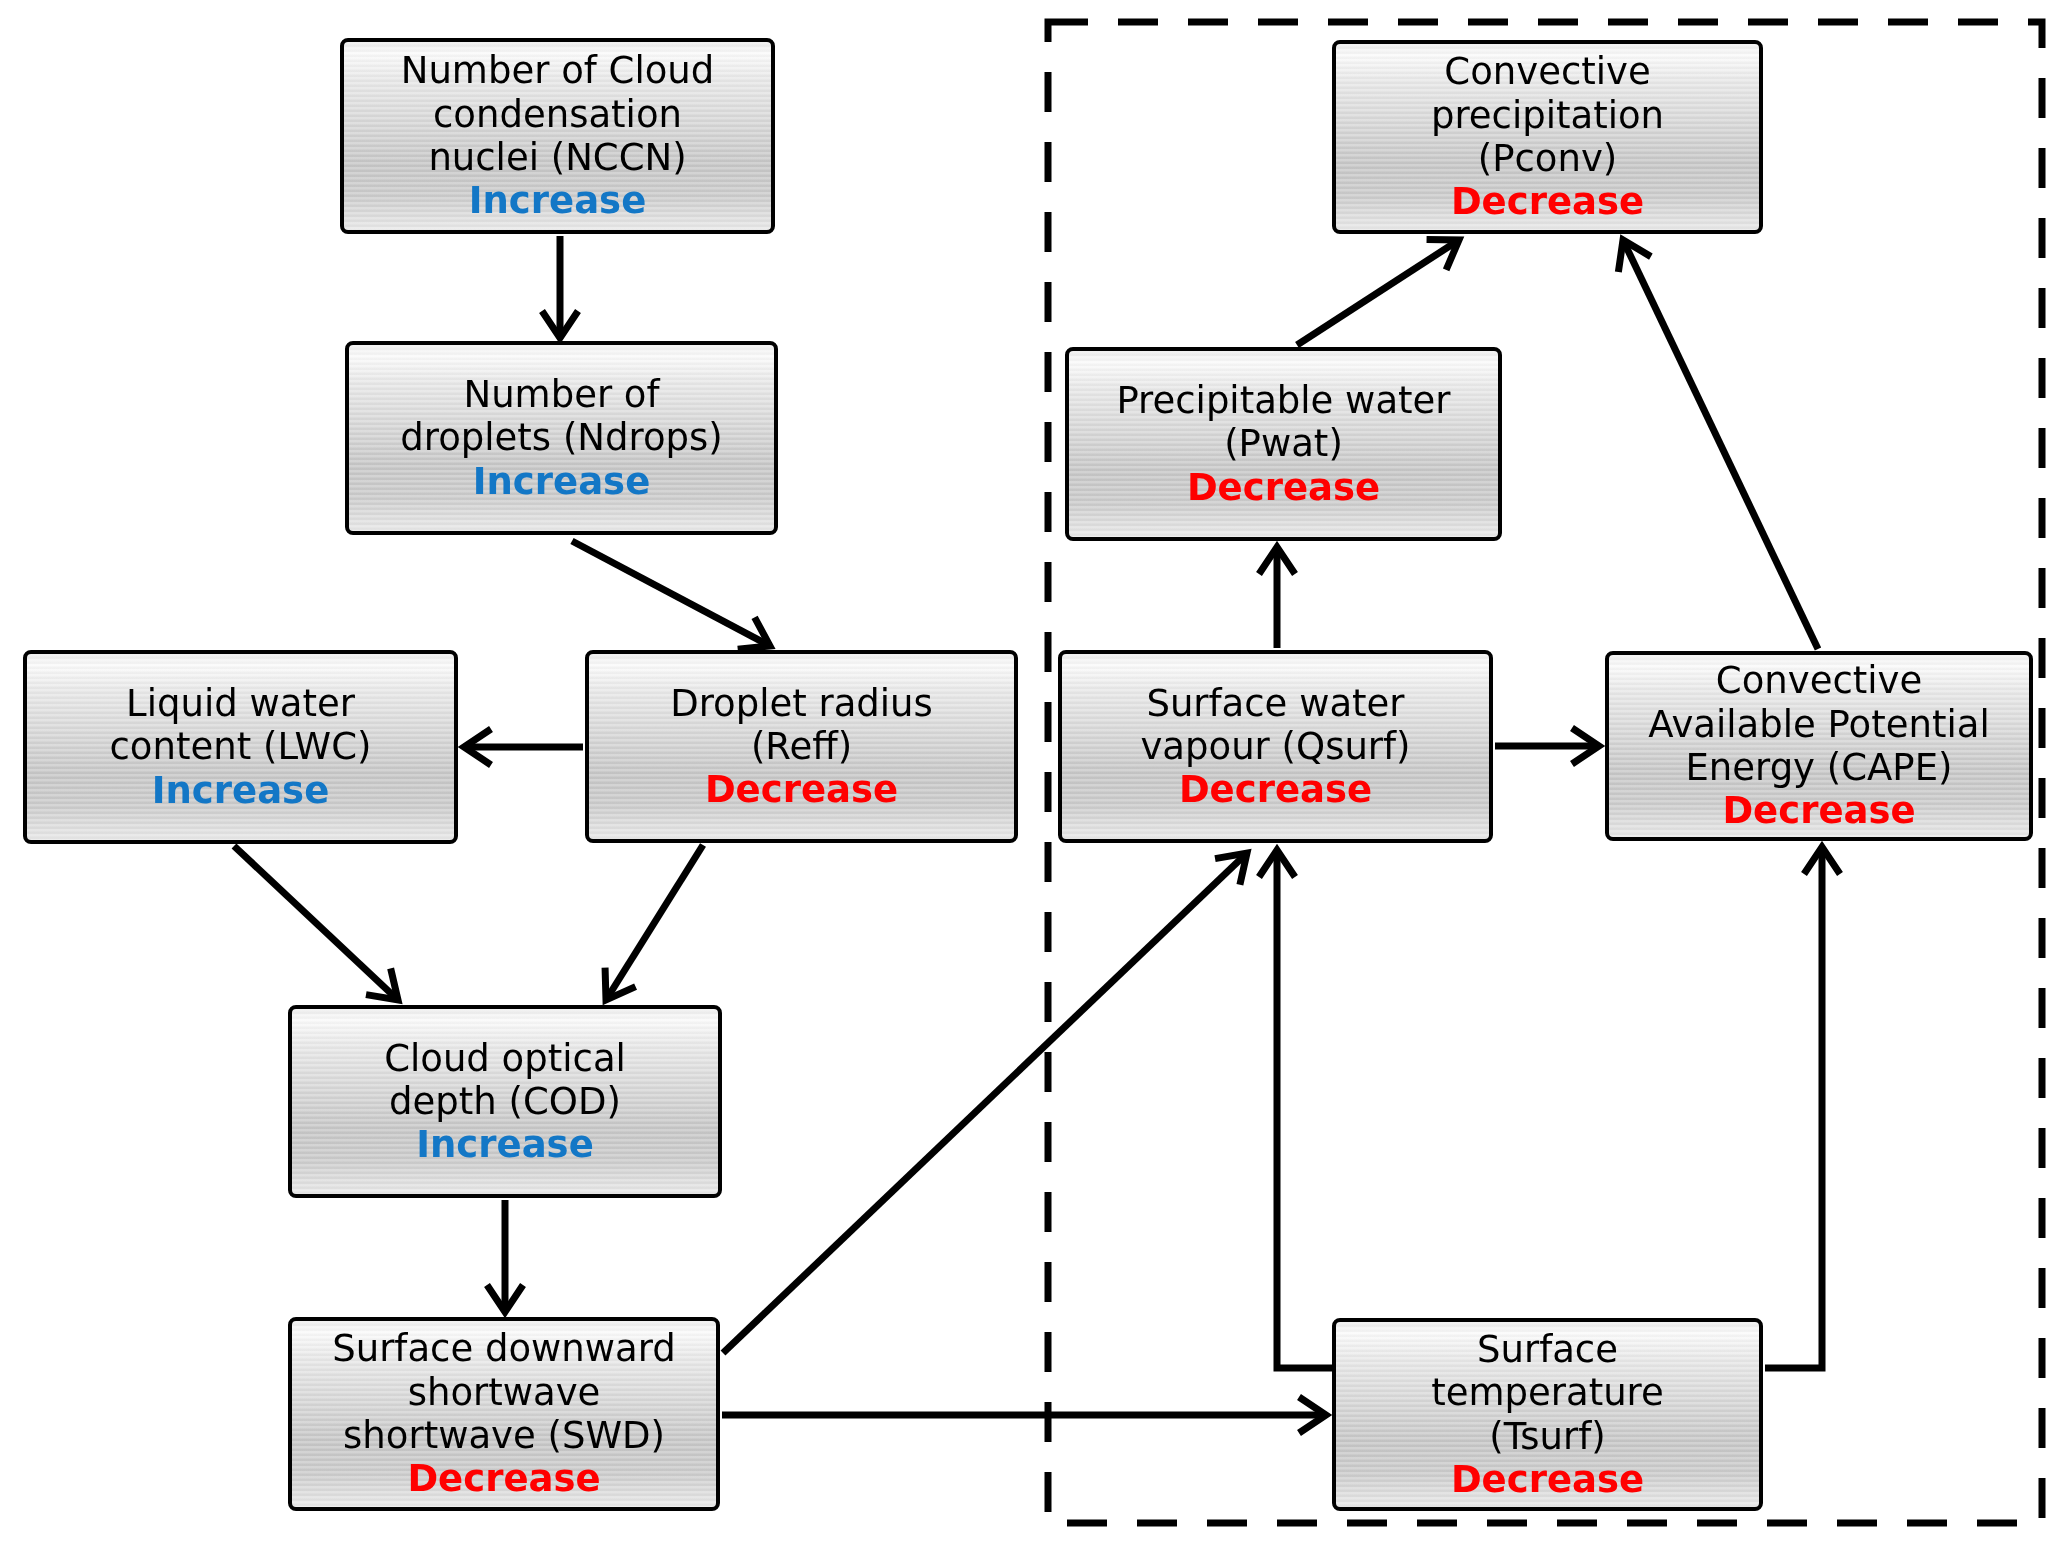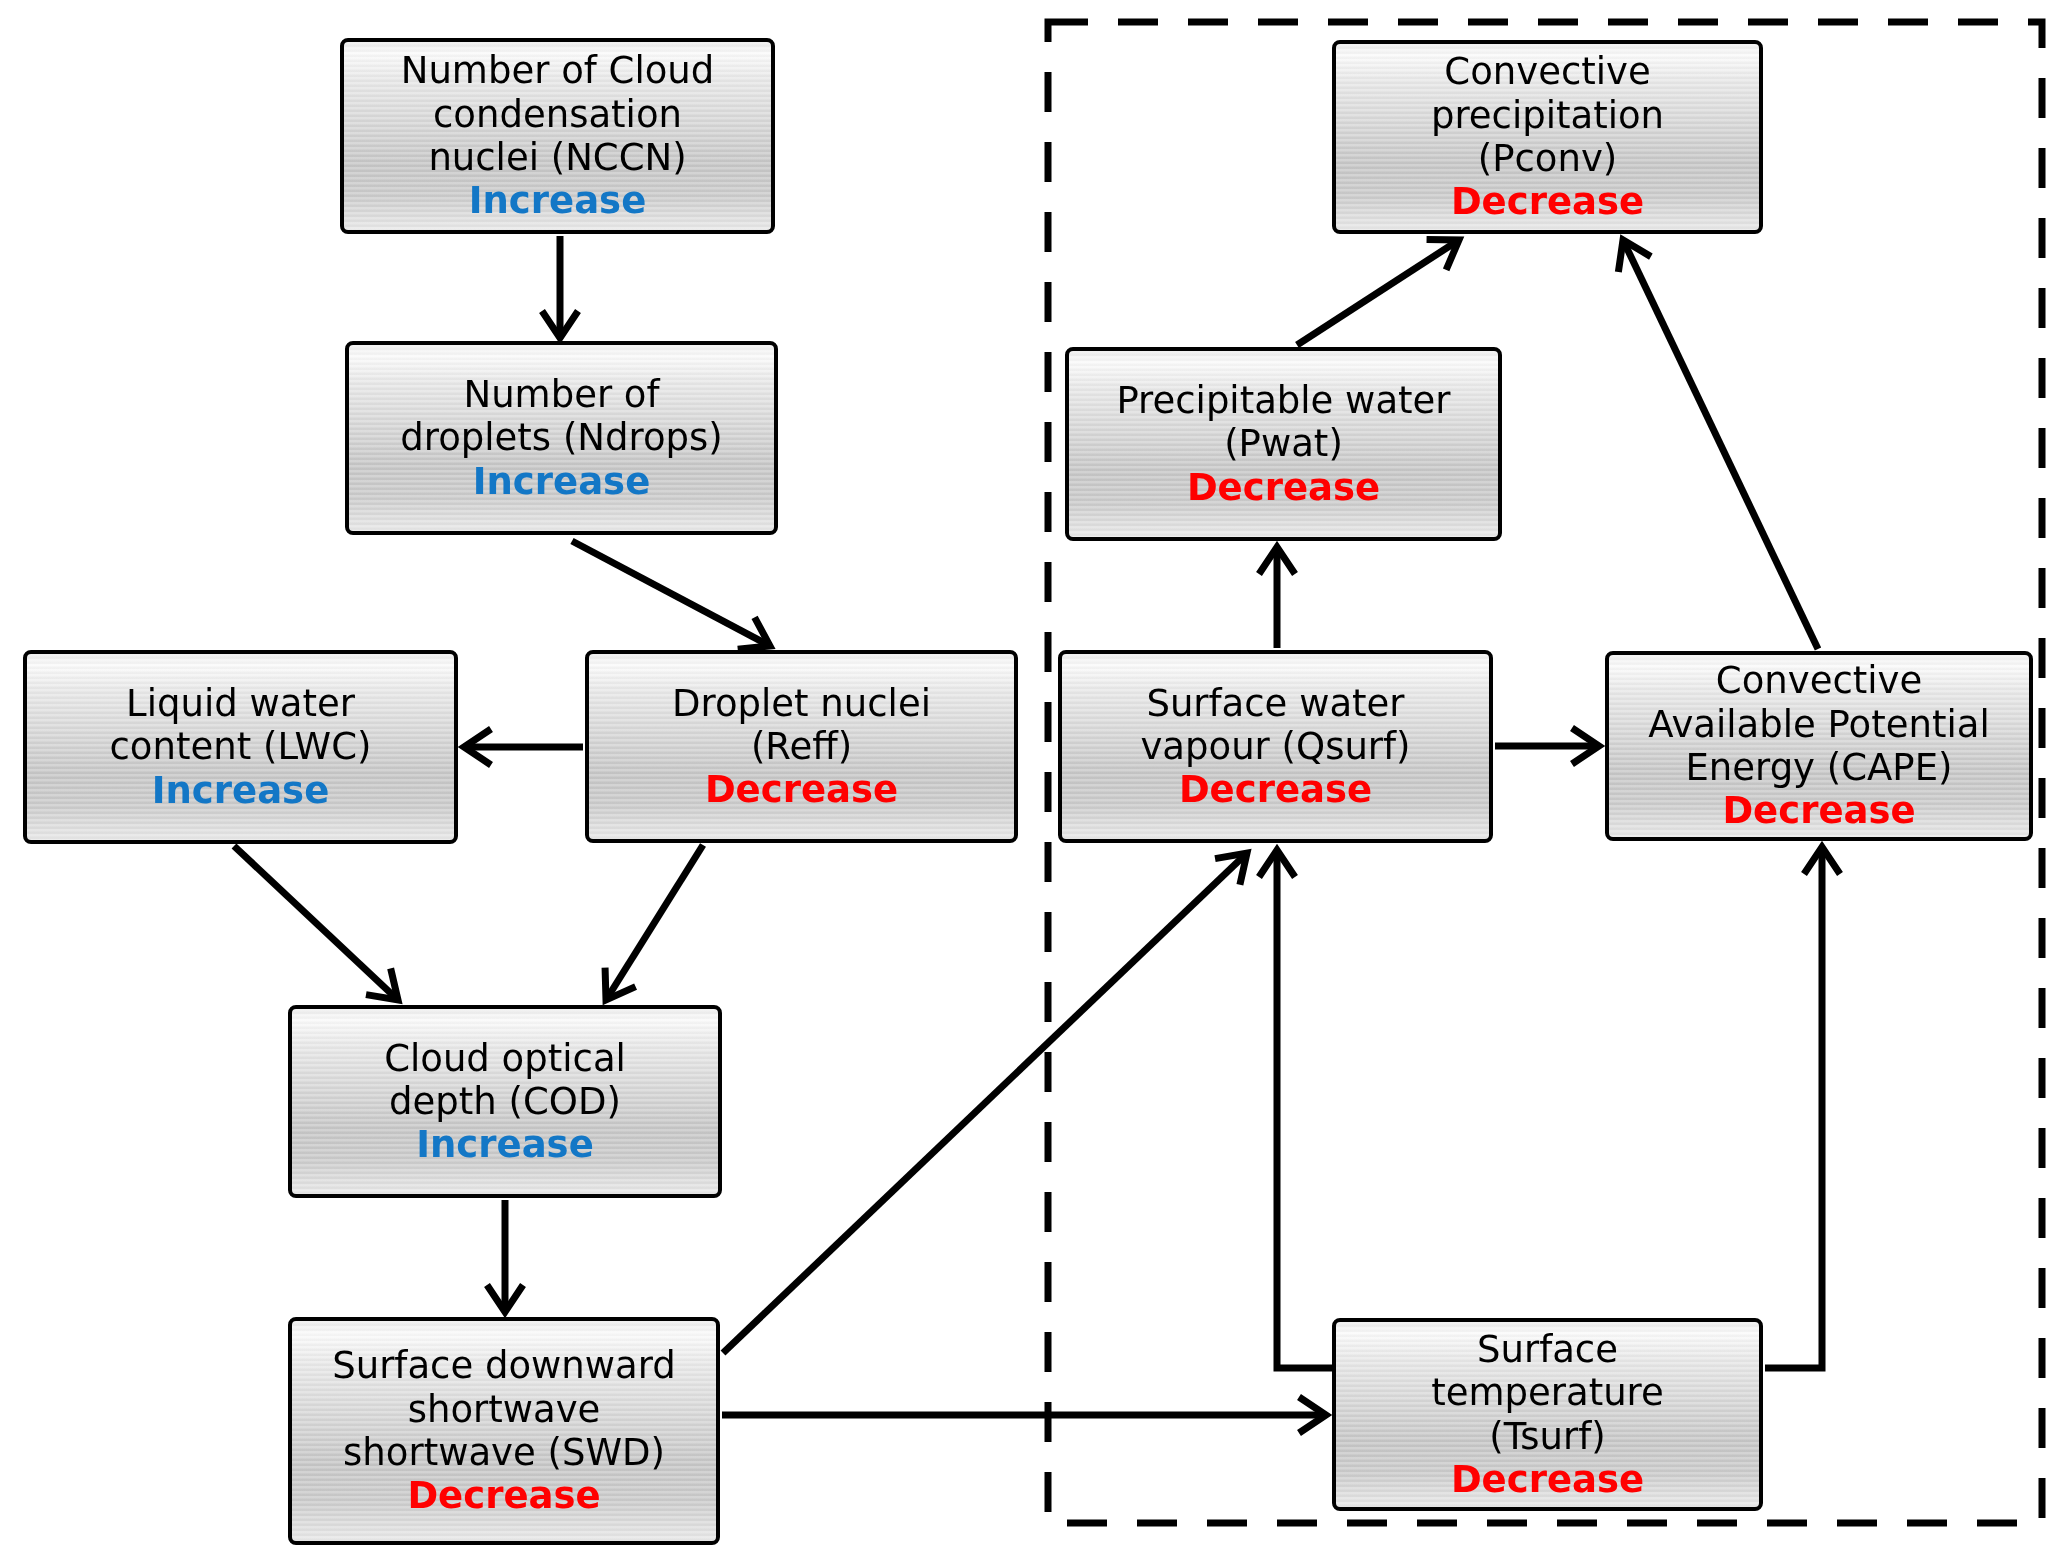--- a/index.html
+++ b/index.html
@@ -99,30 +99,30 @@
         <div class="line">Number of</div>
         <div class="line">droplets (Ndrops)</div>
         <div class="trend" style="color: rgb(19, 119, 198);">Increase</div>
       </div>
       <div class="node" style="left: 23px; top: 650px; width: 435px; height: 194px;">
         <div class="line">Liquid water</div>
         <div class="line">content (LWC)</div>
         <div class="trend" style="color: rgb(19, 119, 198);">Increase</div>
       </div>
       <div class="node" style="left: 585px; top: 650px; width: 433px; height: 193px;">
-        <div class="line">Droplet nuclei</div>
+        <div class="line">Droplet radius</div>
         <div class="line">(Reff)</div>
         <div class="trend" style="color: rgb(255, 0, 0);">Decrease</div>
       </div>
       <div class="node" style="left: 288px; top: 1005px; width: 434px; height: 193px;">
         <div class="line">Cloud optical</div>
         <div class="line">depth (COD)</div>
         <div class="trend" style="color: rgb(19, 119, 198);">Increase</div>
       </div>
-      <div class="node" style="left: 288px; top: 1317px; width: 432px; height: 228px;">
+      <div class="node" style="left: 288px; top: 1317px; width: 432px; height: 194px;">
         <div class="line">Surface downward</div>
         <div class="line">shortwave</div>
         <div class="line">shortwave (SWD)</div>
         <div class="trend" style="color: rgb(255, 0, 0);">Decrease</div>
       </div>
       <div class="node" style="left: 1332px; top: 40px; width: 431px; height: 194px;">
         <div class="line">Convective</div>
         <div class="line">precipitation</div>
         <div class="line">(Pconv)</div>
         <div class="trend" style="color: rgb(255, 0, 0);">Decrease</div>

